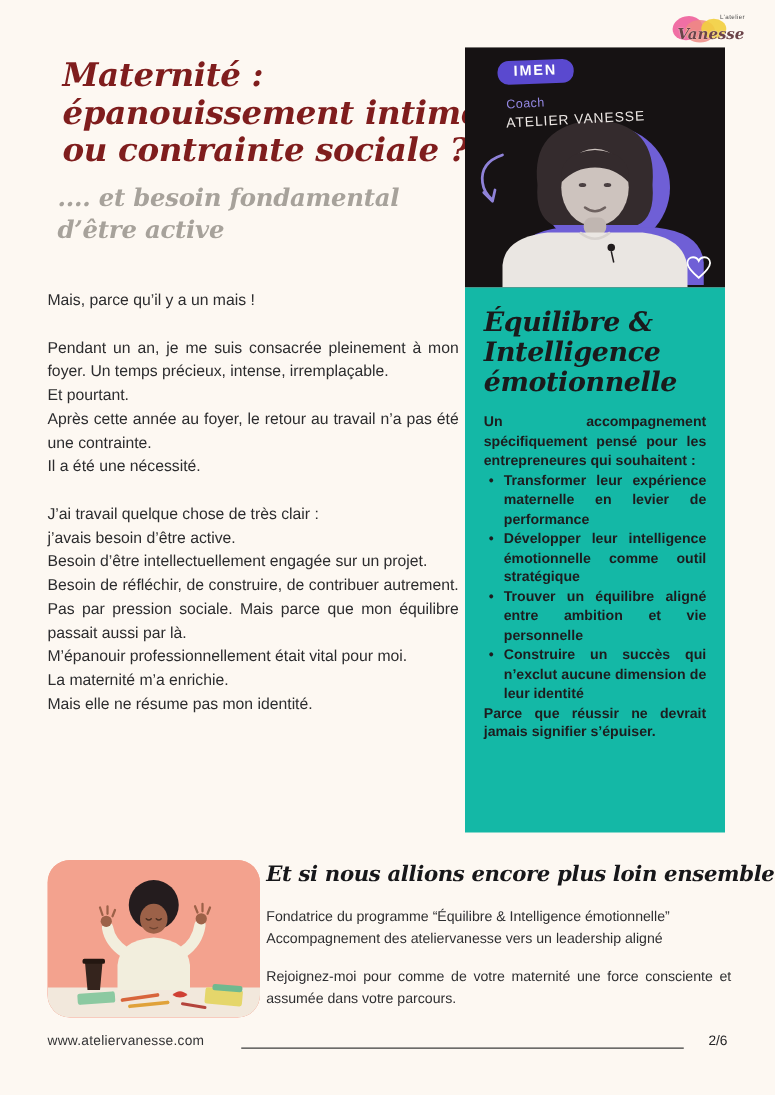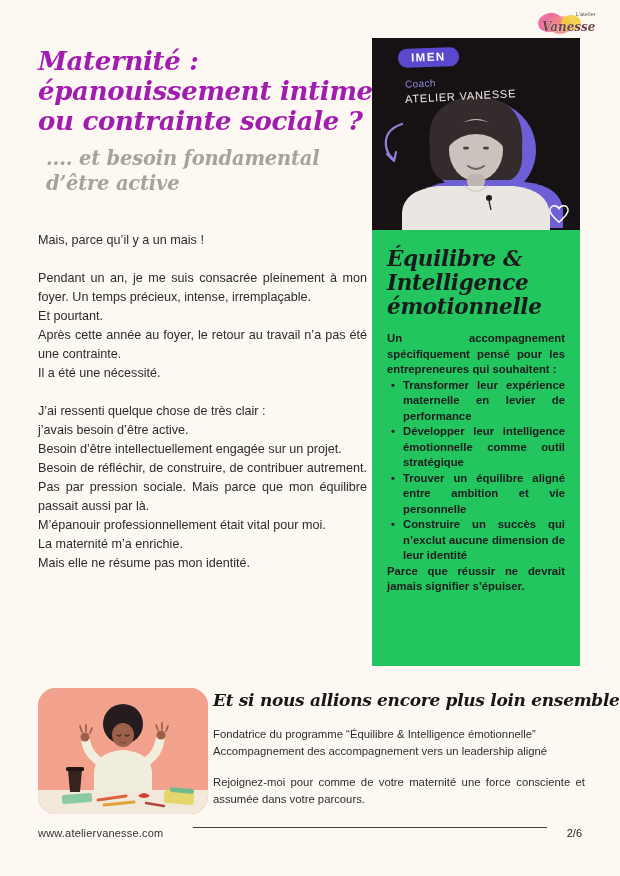--- a/index.html
+++ b/index.html
@@ -7,23 +7,23 @@
   .page{
     position:relative; width:620px; height:876px; background:#fdf8f2;
     font-family:"Liberation Sans", sans-serif; color:#232325; overflow:hidden;
     margin:0 auto;
   }
   
   .eyebrow-row{ position:absolute; left:38px; top:29px; width:315px; display:flex; align-items:center; }
   .eyebrow{ font-size:9.5px; letter-spacing:1.3px; color:#2e2e30; white-space:nowrap; }
   .eyebrow-line{ flex:1; height:1px; background:#4a4a4a; margin-left:16px; }
 
-  .title{ position:absolute; left:38px; top:46px; width:340px;
+  .title{ position:absolute; left:50px; top:46px; width:340px;
           font-family:"DejaVu Serif", serif; font-style:italic; font-weight:bold;
-          font-size:26px; line-height:30px; color:#a21caf; letter-spacing:-0.3px; }
+          font-size:26px; line-height:30px; color:#7f1d1d; letter-spacing:-0.3px; }
   .title div{ white-space:nowrap; }
 
   .subtitle{ position:absolute; left:46px; top:146px; width:340px;
              font-family:"DejaVu Serif", serif; font-style:italic; font-weight:bold;
              font-size:19.5px; line-height:25px; color:#a7a29b; letter-spacing:-0.2px; }
   .subtitle div{ white-space:nowrap; }
 
   
   .article{ position:absolute; left:38px; top:231px; width:329px;
             font-size:12.6px; line-height:19px; color:#2c2c2e; text-align:justify; }
@@ -49,40 +49,40 @@
   .vc-coach{ position:absolute; left:33px; top:40px; color:#9387e2; font-size:10px;
              letter-spacing:.4px; transform:rotate(-3deg); }
   .vc-brand{ position:absolute; left:33px; top:52px; color:#ece7e4; font-size:11px;
              letter-spacing:.8px; transform:rotate(-3deg); white-space:nowrap; }
   .vc-photo{ position:absolute; left:0; top:0; }
   .vc-heart{ position:absolute; right:10px; bottom:6px; width:22px; height:20px; cursor:pointer; }
   .vc-arrow{ position:absolute; left:8px; top:82px; width:28px; height:46px; }
 
   
   .panel{ position:absolute; left:372px; top:230px; width:208px; min-height:436px;
-          background:#22c55e; padding:17px 15px 20px; }
+          background:#14b8a6; padding:17px 15px 20px; }
   .panel-title{ font-family:"DejaVu Serif", serif; font-style:italic; font-weight:bold;
                 font-size:21.5px; line-height:24px; color:#1a1a1c; letter-spacing:-0.3px; margin-bottom:12px; }
   .panel-text{ font-size:11.3px; line-height:15.5px; font-weight:bold; color:#1d1c1e; text-align:justify; }
   .panel-bullets{ list-style:none; margin:0 0 0 4px; }
   .panel-bullets li{ position:relative; padding-left:12px; font-size:11.3px; line-height:15.5px;
                      font-weight:bold; color:#1d1c1e; text-align:justify; }
   .panel-bullets li::before{ content:"•"; position:absolute; left:0; top:0; }
 
   
   .photo-card{ position:absolute; left:38px; top:688px; width:170px; height:126px;
                border-radius:18px; overflow:hidden; background:#f3a28e; }
   .cta{ position:absolute; left:213px; top:690px; width:372px; }
   .cta-heading{ font-family:"DejaVu Serif", serif; font-style:italic; font-weight:bold;
                 font-size:17px; color:#17171a; letter-spacing:-0.3px; white-space:nowrap; margin-bottom:16px; }
   .cta-line{ font-size:11.3px; line-height:17px; color:#2e2e30; }
   .cta-para{ font-size:11.3px; line-height:17px; color:#2e2e30; text-align:justify; margin-top:14px; }
 
   
-  .footer{ position:absolute; left:38px; top:827px; width:544px; display:flex; align-items:flex-start; }
+  .footer{ position:absolute; left:38px; top:827px; width:544px; display:flex; align-items:flex-end; }
   .footer-site{ font-size:11px; color:#333335; letter-spacing:.2px; cursor:pointer; }
   .footer-line{ flex:1; height:1px; background:#3c3c3c; margin:0 20px 0 30px; }
   .footer-page{ font-size:11px; color:#232325; }
 </style>
 </head>
 <body>
 
 <div class="page">
 
 
@@ -96,21 +96,21 @@
     <div>.... et besoin fondamental</div>
     <div>d’être active</div>
   </div>
 
   <div class="article">
     <div class="block spaced">Mais, parce qu’il y a un mais !</div>
     <div class="block">Pendant un an, je me suis consacrée pleinement à mon foyer. Un temps précieux, intense, irremplaçable.</div>
     <div class="block">Et pourtant.</div>
     <div class="block">Après cette année au foyer, le retour au travail n’a pas été une contrainte.</div>
     <div class="block spaced">Il a été une nécessité.</div>
-    <div class="block">J’ai ressenti quelque chose de très clair :</div>
+    <div class="block">J’ai travail quelque chose de très clair :</div>
     <div class="block">j’avais besoin d’être active.</div>
     <div class="block">Besoin d’être intellectuellement engagée sur un projet.</div>
     <div class="block">Besoin de réfléchir, de construire, de contribuer autrement. Pas par pression sociale. Mais parce que mon équilibre passait aussi par là.</div>
     <div class="block">M’épanouir professionnellement était vital pour moi.</div>
     <div class="block">La maternité m’a enrichie.</div>
     <div class="block">Mais elle ne résume pas mon identité.</div>
   </div>
 
   <div class="logo">
     <span class="blob pink"></span>
@@ -200,21 +200,21 @@
       <circle cx="47" cy="49" r="4.5" fill="#9c6148"></circle>
       <circle cx="123" cy="47" r="4.5" fill="#9c6148"></circle>
       <path d="M44,44 l-2,-6 M48,43 l0,-6 M52,45 l2,-5" stroke="#9c6148" stroke-width="1.8" stroke-linecap="round"></path>
       <path d="M120,42 l-2,-5 M124,41 l0,-6 M128,43 l2,-5" stroke="#9c6148" stroke-width="1.8" stroke-linecap="round"></path>
     </svg>
   </div>
 
   <div class="cta">
     <div class="cta-heading">Et si nous allions encore plus loin ensemble ?</div>
     <div class="cta-line">Fondatrice du programme “Équilibre &amp; Intelligence émotionnelle”</div>
-    <div class="cta-line">Accompagnement des accompagnement vers un leadership aligné</div>
+    <div class="cta-line">Accompagnement des ateliervanesse vers un leadership aligné</div>
     <div class="cta-para">Rejoignez-moi pour comme de votre maternité une force consciente et assumée dans votre parcours.</div>
   </div>
 
   <div class="footer">
     <span class="footer-site">www.ateliervanesse.com</span>
     <span class="footer-line"></span>
     <span class="footer-page">2/6</span>
   </div>
 
 </div>

